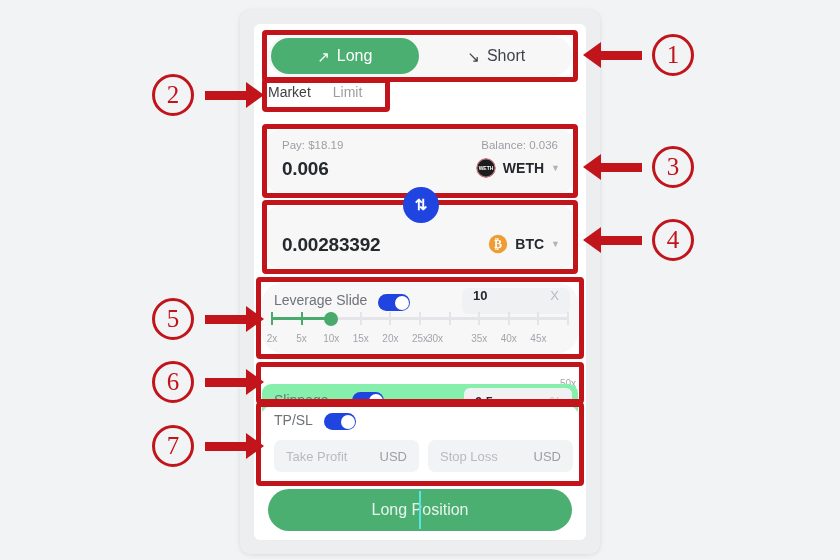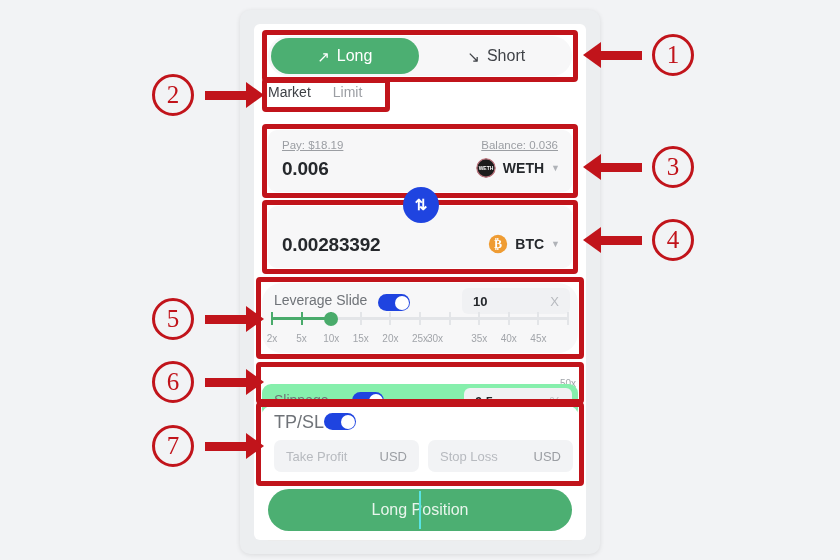--- a/index.html
+++ b/index.html
@@ -60,21 +60,21 @@
   .field-card {
     position: absolute;
     background: #f7f7f8;
     border-radius: 9px;
   }
   .fc-pay  { left: 268px; top: 130px; width: 304px; height: 62px; }
   .fc-long { left: 268px; top: 206px; width: 304px; height: 62px; }
   .fc-row-top {
     position: absolute; left: 14px; right: 14px; top: 9px;
     display: flex; justify-content: space-between;
-    font-size: 11.5px; color: #9b9ea3; text-decoration: underline;
+    font-size: 11.5px; color: #9b9ea3;
   }
   .fc-amount {
     position: absolute; left: 14px; top: 28px;
     font-size: 19px; font-weight: bold; color: #25282c;
     letter-spacing: -0.2px;
   }
   .fc-token {
     position: absolute; right: 12px; top: 28px;
     display: flex; align-items: center; gap: 7px;
   }
@@ -100,21 +100,21 @@
     background: #f7f7f8; border-radius: 20px;
   }
   .lev-label {
     position: absolute; left: 12px; top: 9px;
     font-size: 14px; color: #6f7378;
   }
   .lev-input {
     position: absolute; right: 8px; top: 5px;
     width: 108px; height: 26px;
     background: #f0f1f3; border-radius: 6px;
-    display: flex; align-items: center; justify-content: space-between;
+    display: flex; justify-content: space-between;
     padding: 0 11px;
   }
   .lev-val { font-size: 13px; font-weight: bold; color: #25282c; }
   .lev-x { font-size: 13px; color: #b7babf; }
 
   
   .switch {
     width: 32px; height: 17px; border-radius: 9px;
     background: #1f44e0; position: relative; display: inline-block;
   }
@@ -165,21 +165,21 @@
   }
   .slip-val { font-size: 13px; font-weight: bold; color: #25282c; }
   .slip-pct { font-size: 13px; color: #b7babf; }
 
   
   .tpsl-card {
     position: absolute; left: 262px; top: 406px;
     width: 316px; height: 76px;
     background: #ffffff; border-radius: 9px;
   }
-  .tpsl-label { position: absolute; left: 12px; top: 6px; font-size: 18px; color: #6f7378; }
+  .tpsl-label { position: absolute; left: 12px; top: 6px; font-size: 14px; color: #6f7378; }
   .tpsl-sw { position: absolute; left: 62px; top: 7px; }
   .tpsl-inputs {
     position: absolute; left: 12px; top: 34px;
     display: flex; gap: 9px;
   }
   .tpsl-input {
     width: 145px; height: 32px;
     background: #f2f3f5; border-radius: 7px;
     display: flex; align-items: center; justify-content: space-between;
     padding: 0 12px;

